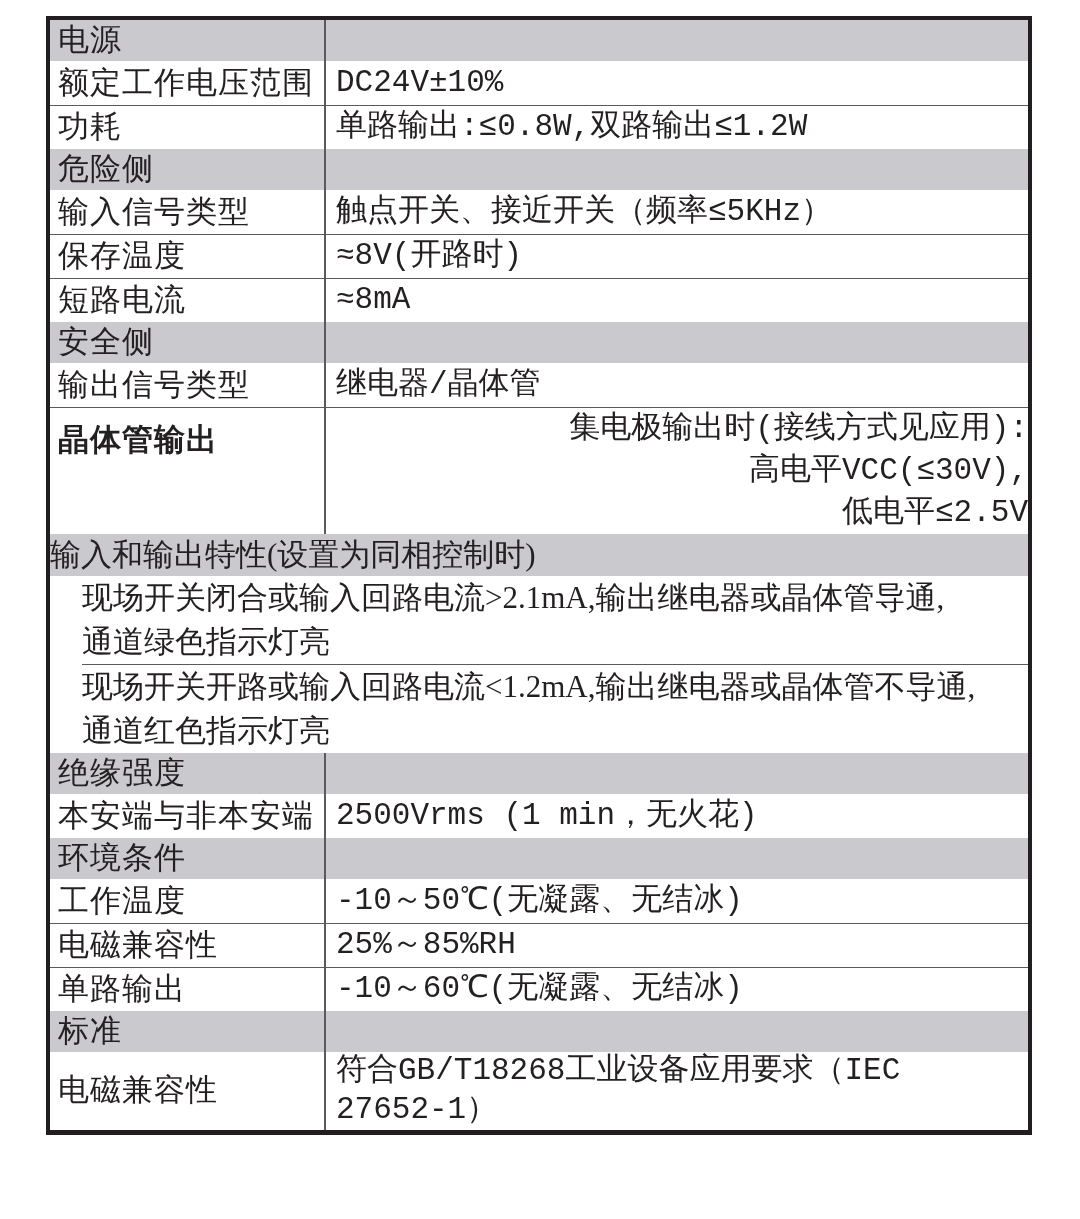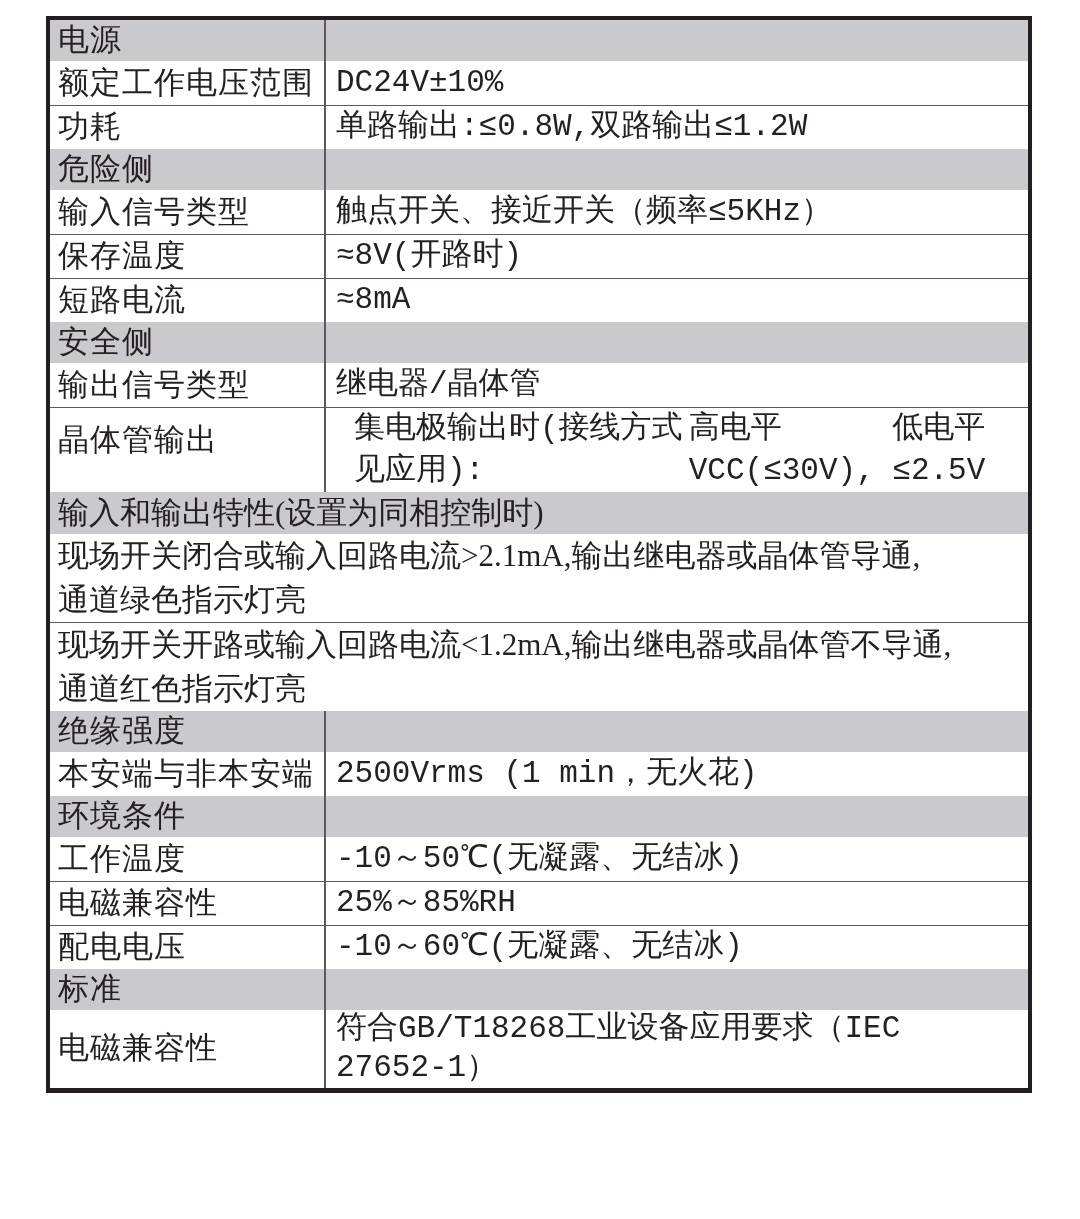--- a/index.html
+++ b/index.html
@@ -27,30 +27,30 @@
   .row.bt{border-top:1.5px solid var(--line);}
   .cell{display:flex;align-items:center;box-sizing:border-box;font-size:31px;line-height:1.25;}
   .cell.left{
     flex:0 0 276px;width:276px;
     border-right:2px solid var(--line);
     padding-left:8px;letter-spacing:1px;
   }
   .cell.right{flex:1;padding-left:10px;font-family:Liberation Mono, monospace;}
   .row.section{background:var(--section-bg);min-height:41px;gap:26px;}
   .row.pair{min-height:44px;}
-  .row.pair .right.multi{flex-direction:row;align-items:center;justify-content:center;padding-left:28px;}
+  .row.pair .right.multi{flex-direction:column;align-items:flex-end;justify-content:center;padding-left:28px;}
   .row.pair .right.multi .line{line-height:42px;}
-  .row.pair.tall .cell.left{align-items:flex-start;padding-top:13px;}
+  .row.pair.tall .cell.left{align-items:flex-start;padding-top:13px;font-weight:bold;}
   .row.section-full{background:var(--section-bg);min-height:40px;}
   .fullcell{
     flex:1;display:flex;flex-direction:column;justify-content:center;
-    padding-left:8px;font-size:31px;box-sizing:border-box;
+    font-size:31px;box-sizing:border-box;
   }
   .fullcell .line{line-height:44px;}
-  .row.full{min-height:88px;}
+  .row.full{min-height:88px;margin-left:32px;}
 </style>
 </head>
 <body>
 
 <div class="spec-table">
     <div class="row section">
       <div class="cell left">电源</div>
       <div class="cell right"></div>
     </div>
     <div class="row pair">
@@ -122,21 +122,21 @@
     </div>
     <div class="row pair">
       <div class="cell left">工作温度</div>
       <div class="cell right">-10～50℃(无凝露、无结冰)</div>
     </div>
     <div class="row pair bt">
       <div class="cell left">电磁兼容性</div>
       <div class="cell right">25%～85%RH</div>
     </div>
     <div class="row pair bt">
-      <div class="cell left">配电电压</div>
+      <div class="cell left">单路输出</div>
       <div class="cell right">-10～60℃(无凝露、无结冰)</div>
     </div>
     <div class="row section">
       <div class="cell left">标准</div>
       <div class="cell right"></div>
     </div>
     <div class="row pair">
       <div class="cell left">电磁兼容性</div>
       <div class="cell right">符合GB/T18268工业设备应用要求（IEC 27652-1）</div>
     </div>

